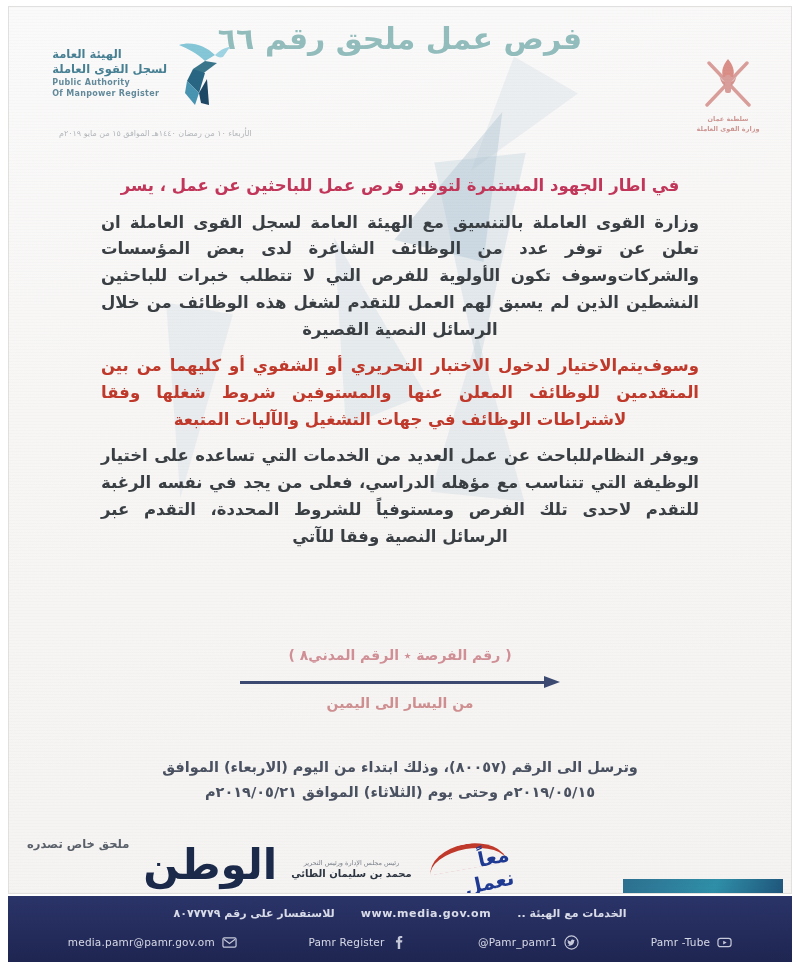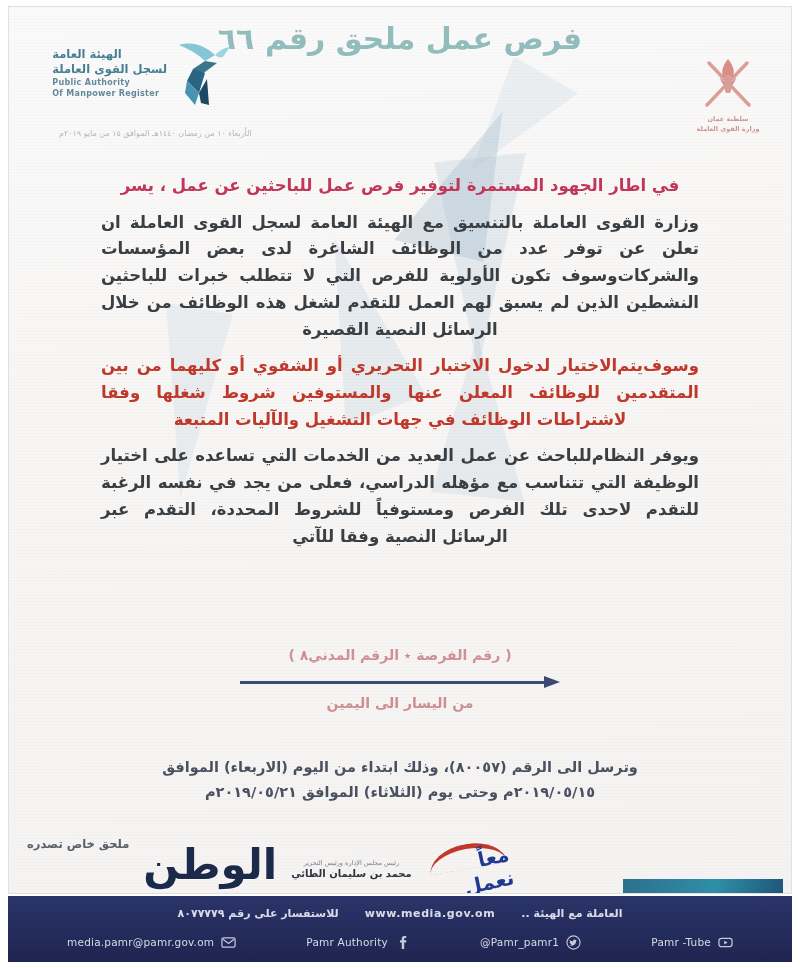--- a/index.html
+++ b/index.html
@@ -491,37 +491,37 @@
       </div>
     </div>
 
     <div class="teal-chip"></div>
   </div>
 
   <div class="footer">
     <div class="footer-top">
       <span>للاستفسار على رقم ٨٠٧٧٧٧٩</span>
       <span class="footer-web">www.media.gov.om</span>
-      <span>العاملة مع الهيئة ..</span>
+      <span>الخدمات مع الهيئة ..</span>
     </div>
 
     <div class="footer-bottom">
       <div class="social-item">
         <svg class="sicon" viewBox="0 0 16 16">
           <rect x="1" y="3" width="14" height="10" rx="1.5" fill="none" stroke="#e8eaf4" stroke-width="1.3"></rect>
           <path d="M2 4.5 L8 9 L14 4.5" fill="none" stroke="#e8eaf4" stroke-width="1.2"></path>
         </svg>
         <span class="slabel">media.pamr@pamr.gov.om</span>
       </div>
 
       <div class="social-item">
         <svg class="sicon" viewBox="0 0 16 16">
           <path d="M10.3 3.3 H12 V1 h-2.1 C8.2 1 7.2 2.1 7.2 3.9 V5.6 H5.3 v2.3 h1.9 V15 h2.6 V7.9 h2 l0.3-2.3 h-2.3 V4.2 c0-0.6 0.2-0.9 0.5-0.9 Z" fill="#e8eaf4"></path>
         </svg>
-        <span class="slabel">Pamr Authority</span>
+        <span class="slabel">Pamr Register</span>
       </div>
 
       <div class="social-item">
         <svg class="sicon" viewBox="0 0 16 16">
           <circle cx="8" cy="8" r="7" fill="none" stroke="#e8eaf4" stroke-width="1.2"></circle>
           <path d="M11.6 5.6 c-0.3 0.15 -0.6 0.24 -0.95 0.28 c0.34 -0.2 0.6 -0.53 0.73 -0.92 c-0.32 0.19 -0.68 0.33 -1.06 0.4 c-0.3 -0.33 -0.74 -0.53 -1.22 -0.53 c-0.92 0 -1.67 0.75 -1.67 1.68 c0 0.13 0.015 0.26 0.045 0.38 c-1.39 -0.07 -2.62 -0.74 -3.45 -1.75 c-0.14 0.25 -0.22 0.53 -0.22 0.84 c0 0.58 0.3 1.09 0.74 1.39 c-0.27 -0.01 -0.53 -0.085 -0.76 -0.21 v0.02 c0 0.81 0.58 1.49 1.34 1.64 c-0.14 0.04 -0.29 0.06 -0.44 0.06 c-0.11 0 -0.21 -0.01 -0.31 -0.03 c0.21 0.67 0.83 1.15 1.56 1.16 c-0.57 0.45 -1.29 0.72 -2.07 0.72 c-0.13 0 -0.27 -0.01 -0.4 -0.02 c0.74 0.47 1.62 0.75 2.56 0.75 c3.07 0 4.75 -2.55 4.75 -4.76 v-0.22 c0.33 -0.24 0.61 -0.53 0.83 -0.87 Z" fill="#e8eaf4"></path>
         </svg>
         <span class="slabel">@Pamr_pamr1</span>
       </div>
 

